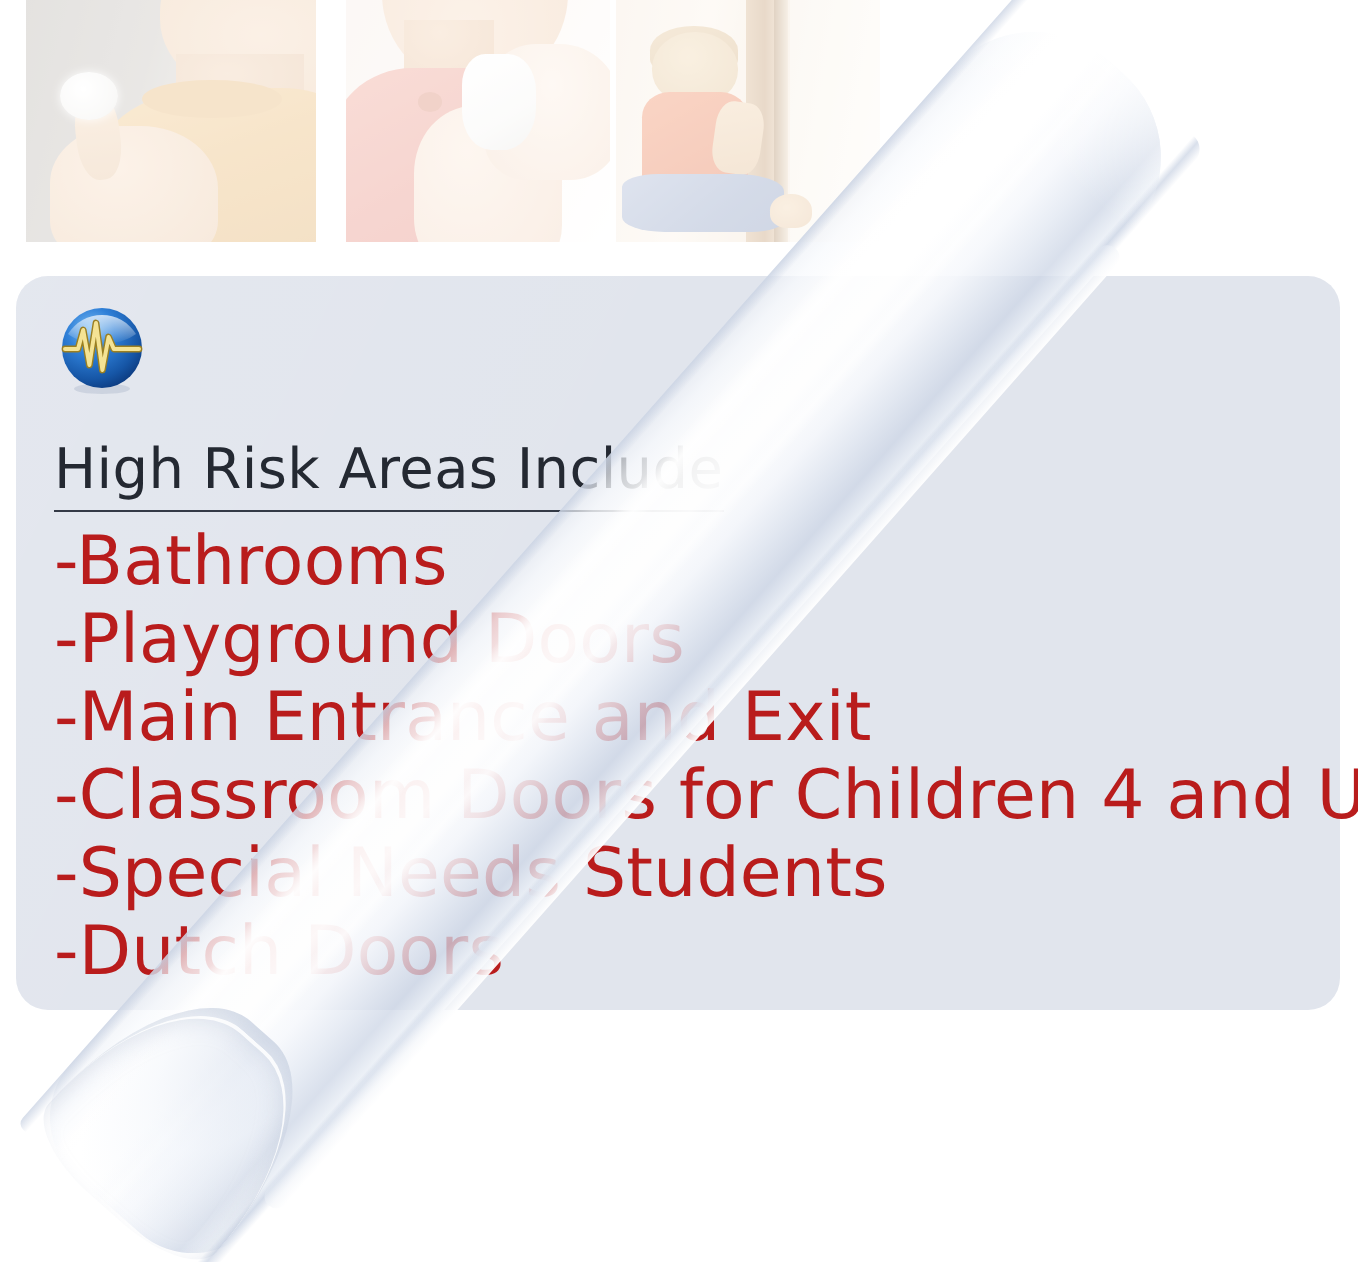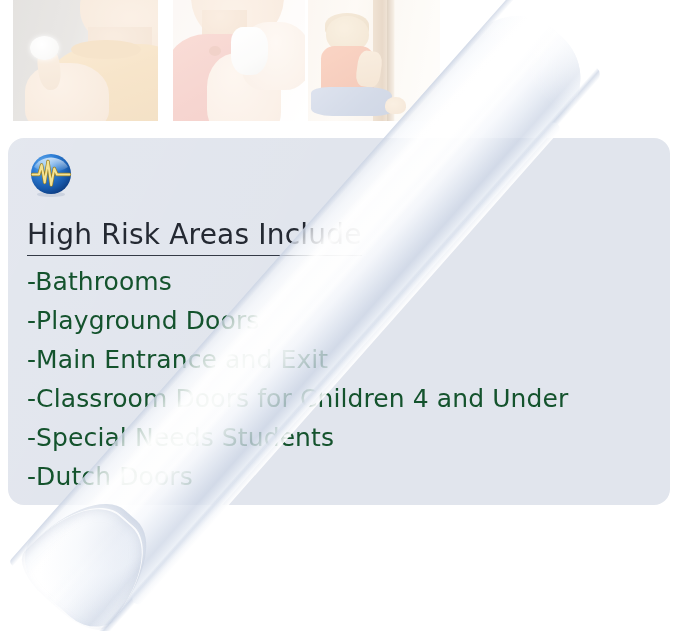--- a/index.html
+++ b/index.html
@@ -138,23 +138,23 @@
     display:inline-block;
     border-bottom:1.6px solid #343a46;
     padding-bottom:1px;
     white-space:nowrap;
   }
   ul.risk-list{
     list-style:none;margin:6px 0 0 0;padding:0;
   }
   ul.risk-list li{
     font-family:"DejaVu Sans", sans-serif;
-    font-size:25px;
+    font-size:34px;
     font-weight:400;
-    color:#14532d;
+    color:#b91c1c;
     line-height:39px;
     letter-spacing:0.1px;
     white-space:nowrap;
   }
 
   
   .guard-wrap{
     position:absolute;inset:0;pointer-events:none;overflow:hidden;
   }
   .guard{

